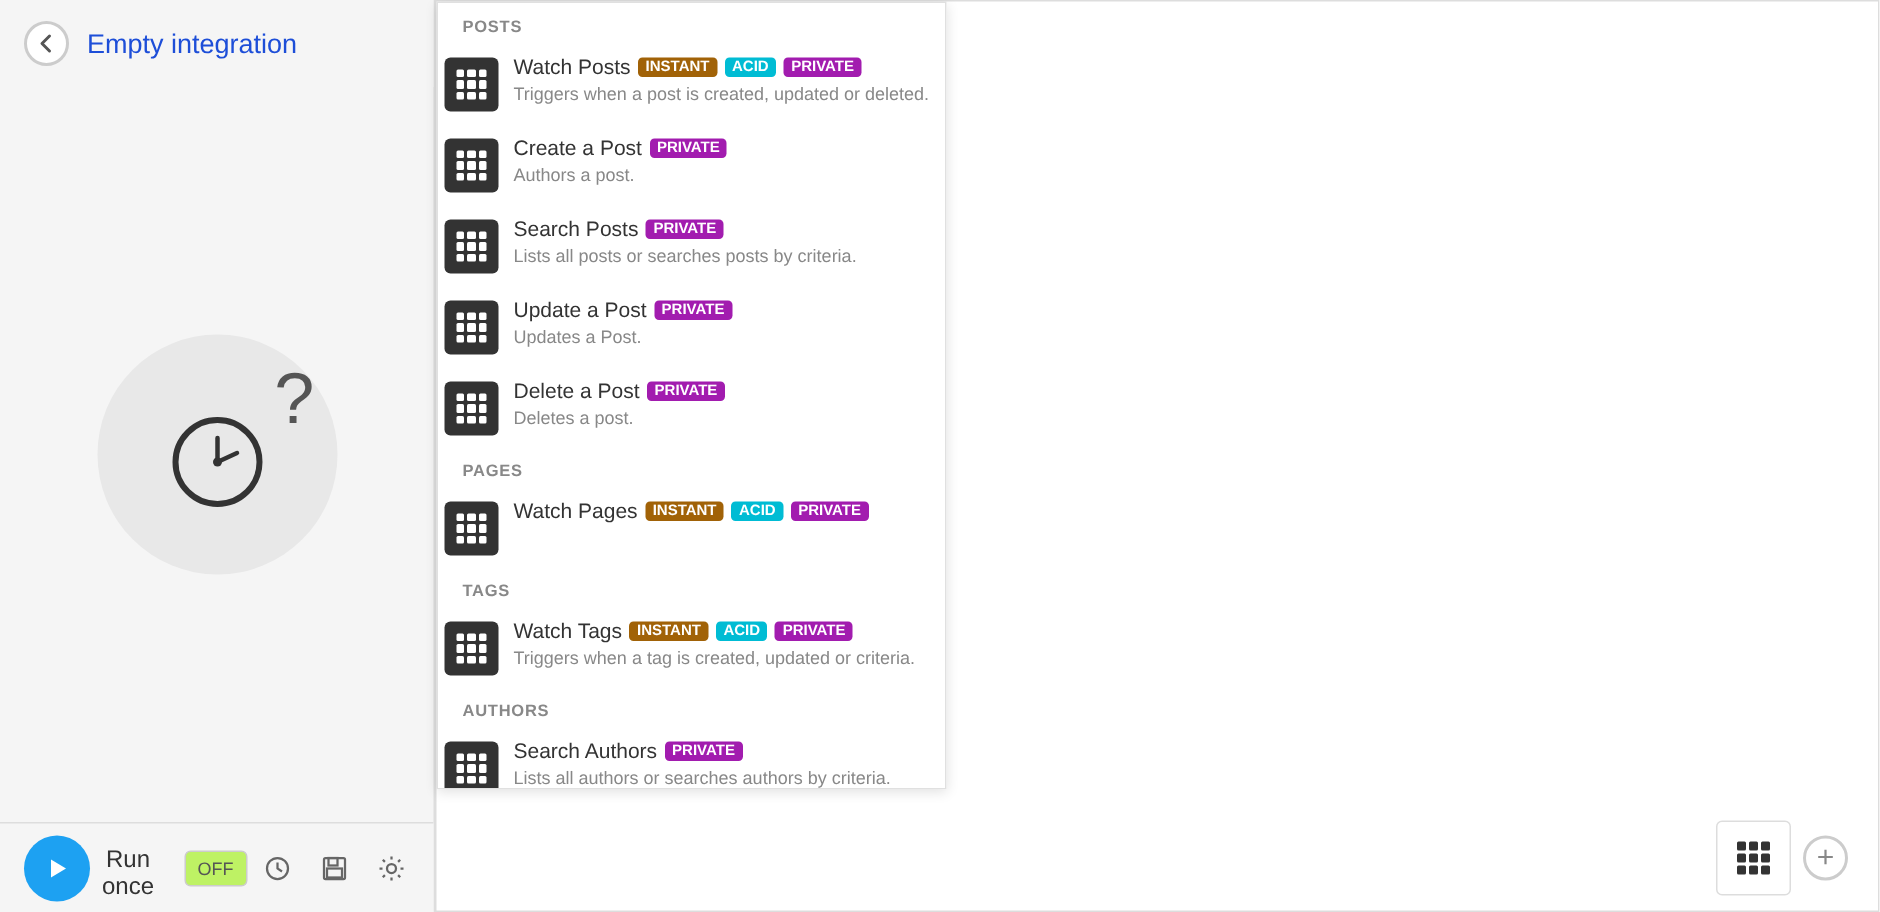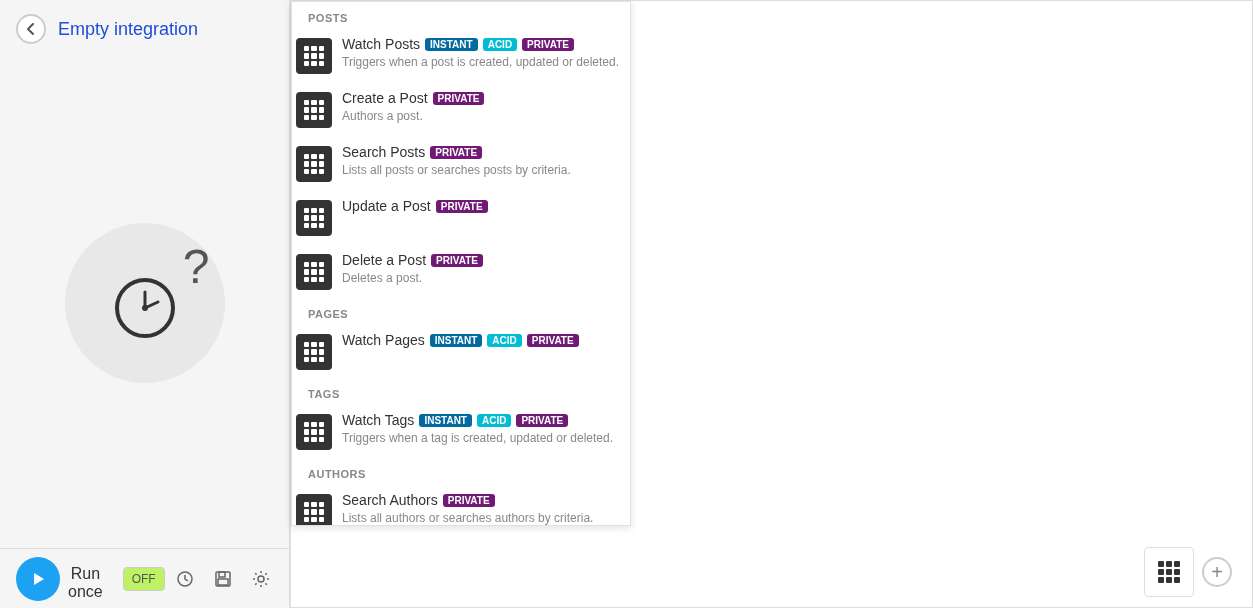--- a/index.html
+++ b/index.html
@@ -267,23 +267,23 @@
 
     .badge {
       display: inline-block;
       padding: 1px 5px;
       border-radius: 3px;
       font-size: 10px;
       font-weight: 600;
       text-transform: uppercase;
     }
 
-    .badge-instant { background: #0369a1; color: #fff; }
+    .badge-instant { background: #a16207; color: #fff; }
     .badge-acid { background: #00bcd4; color: #fff; }
-    .badge-private { background: #701a75; color: #fff; }
+    .badge-private { background: #a21caf; color: #fff; }
 
     .menu-item-desc {
       font-size: 12px;
       color: #888;
       line-height: 1.4;
     }
 
     
     .module-area {
       position: absolute;
@@ -475,20 +475,21 @@
               <span></span>
               <span></span>
               <span></span>
             </div>
           </div>
           <div class="menu-item-content">
             <div class="menu-item-title">
               <span class="menu-item-name">Update a Post</span>
               <span class="badge badge-private">private</span>
             </div>
+            <div class="menu-item-desc">Updates a Post.</div>
           </div>
         </div>
         <div class="menu-item">
           <div class="menu-item-icon">
             <div class="grid-icon">
               <span></span>
               <span></span>
               <span></span>
               <span></span>
               <span></span>
@@ -545,21 +546,21 @@
               <span></span>
             </div>
           </div>
           <div class="menu-item-content">
             <div class="menu-item-title">
               <span class="menu-item-name">Watch Tags</span>
               <span class="badge badge-instant">INSTANT</span>
               <span class="badge badge-acid">ACID</span>
               <span class="badge badge-private">private</span>
             </div>
-            <div class="menu-item-desc">Triggers when a tag is created, updated or deleted.</div>
+            <div class="menu-item-desc">Triggers when a tag is created, updated or criteria.</div>
           </div>
         </div>
         <div class="section-header">AUTHORS</div>
         <div class="menu-item">
           <div class="menu-item-icon">
             <div class="grid-icon">
               <span></span>
               <span></span>
               <span></span>
               <span></span>

